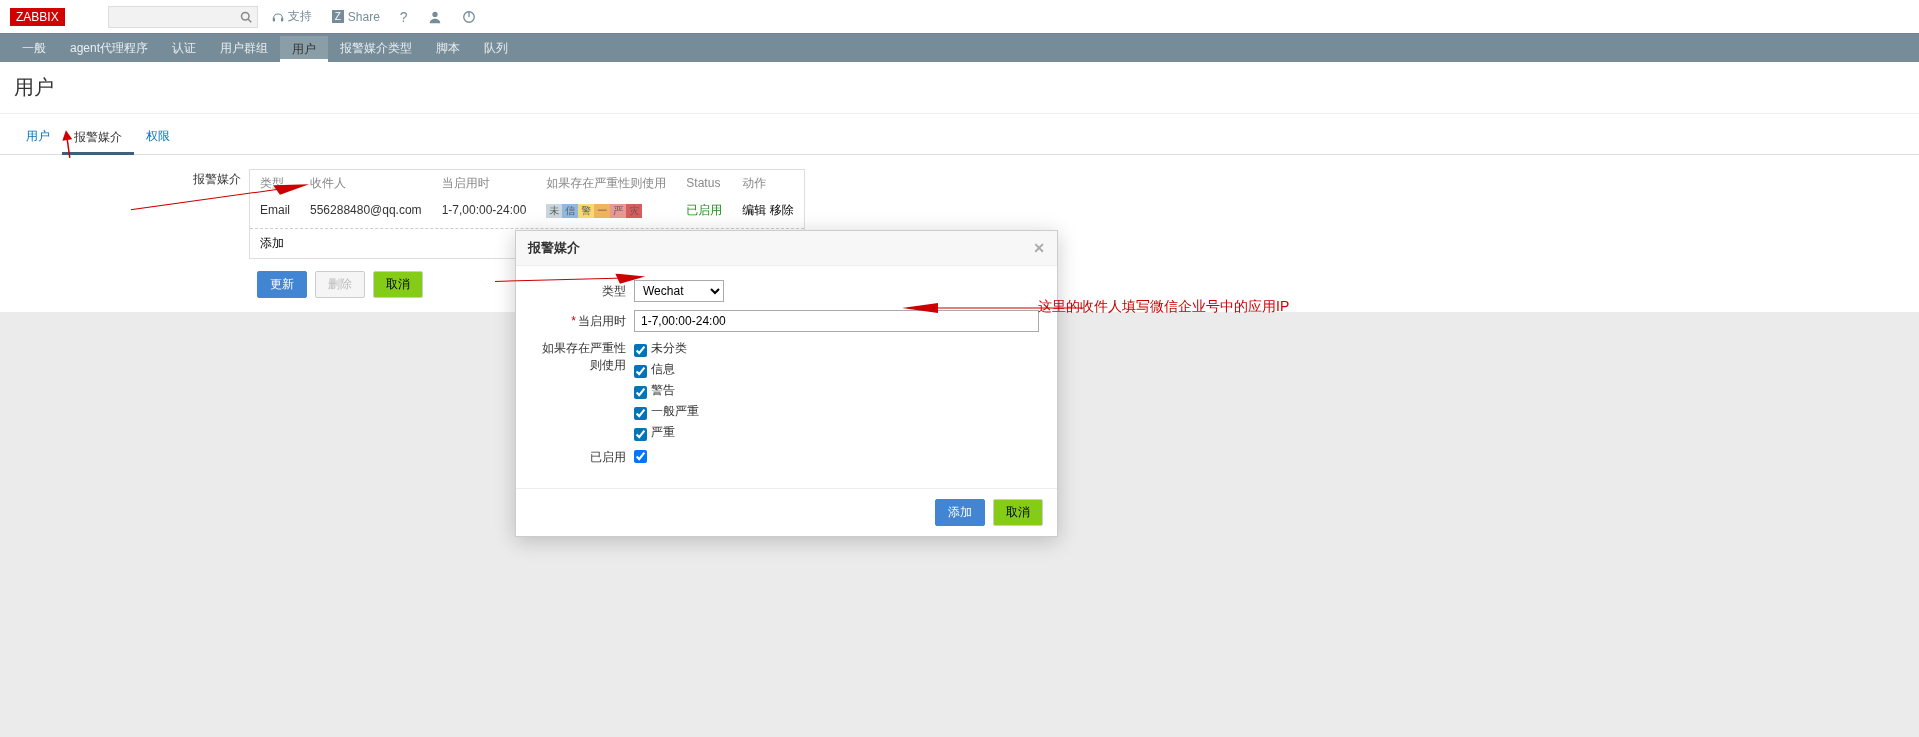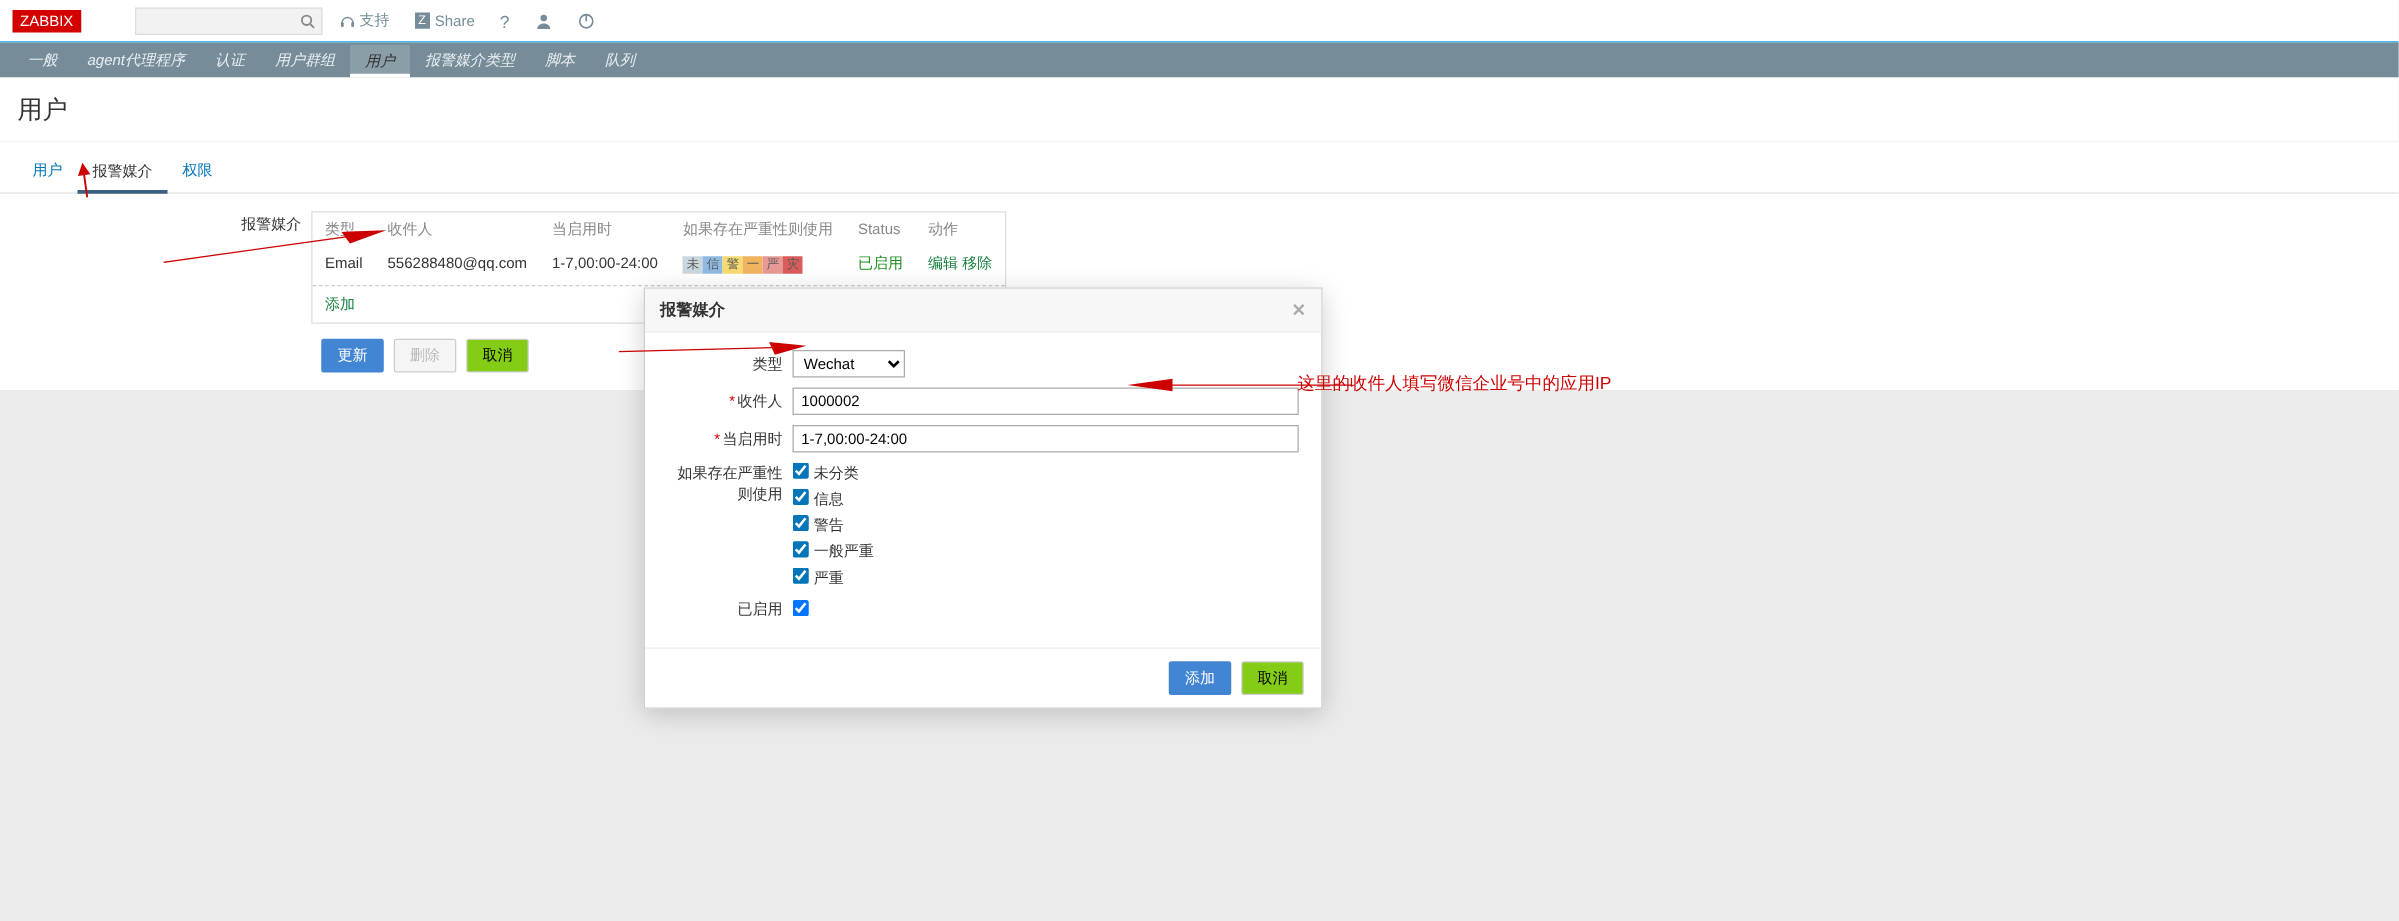--- a/index.html
+++ b/index.html
@@ -12,21 +12,21 @@
     .top-nav-item.active { color: #333; }
     .top-nav-item.active::after { content: ""; position: absolute; bottom: -1px; left: 50%; transform: translateX(-50%); width: 0; height: 0; border-left: 6px solid transparent; border-right: 6px solid transparent; border-bottom: 6px solid #768d99; }
     .top-right { display: flex; align-items: center; gap: 8px; padding-left: 43px; }
     .search-box { width: 150px; height: 22px; background: #f2f2f2; border: 1px solid #ddd; padding: 0 24px 0 6px; position: relative; }
     .search-wrap { position: relative; }
     .search-icon { position: absolute; right: 6px; top: 50%; transform: translateY(-50%); color: #888; }
     .top-icon { color: #768d99; cursor: pointer; padding: 0 6px; font-size: 14px; }
     .top-link { color: #768d99; cursor: pointer; padding: 0 6px; font-size: 12px; display: flex; align-items: center; gap: 4px; }
     
     .sub-nav { background: #768d99; height: 28px; display: flex; align-items: center; padding: 0 10px; }
-    .sub-nav-item { color: #e8eef2; padding: 0 12px; height: 28px; line-height: 28px; cursor: pointer; font-style: italic; }
+    .sub-nav-item { color: #e8eef2; padding: 0 12px; height: 28px; line-height: 28px; cursor: pointer; }
     .sub-nav-item.active { background: #fff; color: #333; border-bottom: 2px solid #fff; margin-bottom: -2px; height: 26px; line-height: 26px; }
     .sub-nav-item.active { background: rgba(255,255,255,0.15); border-bottom: 3px solid #fff; }
     
     .page-title { background: #fff; padding: 12px 14px; font-size: 20px; border-bottom: 1px solid #eee; }
     
     .content-area { background: #fff; margin: 0; }
     .tabs { display: flex; padding: 8px 14px 0; border-bottom: 1px solid #ddd; gap: 0; background:#fff; }
     .tab { padding: 6px 12px; color: #0275b8; cursor: pointer; }
     .tab.active { border-bottom: 3px solid #3c6180; position: relative; top: 1px; color:#333; }
     
@@ -39,21 +39,21 @@
     .media-th, .media-td { display: table-cell; padding: 5px 10px; font-size: 12px; }
     .media-th { color: #888; }
     .sev-chips { display: inline-flex; }
     .sev-chip { width: 16px; height: 14px; font-size: 10px; text-align: center; line-height: 14px; color: #5a5a5a; }
     .sev-0 { background: #c9d6de; }
     .sev-1 { background: #8fb9e0; }
     .sev-2 { background: #f7db70; }
     .sev-3 { background: #f0b35e; }
     .sev-4 { background: #e89996; }
     .sev-5 { background: #da5c5c; }
-    .link { color: #15803d; cursor: pointer; }
+    .link { color: #000000; cursor: pointer; }
     .status-enabled { color: #1f8c1f; }
     .dashed-top { border-top: 1px dashed #ccc; margin-top: 4px; padding-top: 6px; }
     
     .btn-row { margin-top: 12px; margin-left: 243px; display: flex; gap: 8px; }
     .btn { padding: 4px 12px; border: 1px solid #ccc; background: #f5f5f5; cursor: pointer; border-radius: 2px; font-size: 12px; }
     .btn-primary { background: #4285d2; color: #fff; border-color: #4285d2; }
     .btn-disabled { color: #bbb; background: #f5f5f5; cursor: not-allowed; }
     .btn-outline { background: #84cc16; }
     
     .modal { position: absolute; top: 230px; left: 515px; width: 543px; background: #fff; border: 1px solid #ccc; box-shadow: 0 4px 20px rgba(0,0,0,0.2); }
@@ -61,21 +61,21 @@
     .modal-close { color: #aaa; cursor: pointer; font-size: 14px; }
     .modal-body { padding: 14px 18px; }
     .form-row { display: flex; align-items: center; margin-bottom: 8px; }
     .form-row.top { align-items: flex-start; }
     .form-label { width: 100px; text-align: right; padding-right: 8px; color: #333; }
     .form-label .req { color: #c00; margin-right: 2px; }
     .form-control { flex: 1; }
     .form-control input[type="text"] { width: 100%; padding: 3px 6px; border: 1px solid #aaa; font-size: 12px; }
     .form-control select { width: 90px; padding: 2px 4px; border: 1px solid #aaa; font-size: 12px; background: #fff; }
     .checks { display: flex; flex-direction: column; gap: 4px; }
-    .check-item { display: flex; align-items: flex-start; gap: 4px; }
+    .check-item { display: flex; align-items: flex-end; gap: 4px; }
     .check-item input { accent-color: #0275b8; }
     .modal-footer { padding: 10px 14px; border-top: 1px solid #eee; display: flex; justify-content: flex-end; gap: 8px; }
     
     .annotation-arrow { color: #cc0000; font-family: serif; }
     .annotation-text { color: #cc0000; font-size: 14px; }
     
     .arrow1 { position: absolute; top: 130px; left: 58px; font-size: 22px; transform: rotate(-8deg); }
     .arrow2 { position: absolute; top: 190px; left: 190px; font-size: 22px; transform: rotate(-5deg) scaleX(3); }
     .arrow3 { position: absolute; top: 272px; left: 540px; font-size: 22px; transform: rotate(2deg) scaleX(2.5); }
     .arrow4 { position: absolute; top: 300px; left: 962px; font-size: 22px; transform: rotate(180deg) scaleX(3); }
@@ -203,26 +203,20 @@
   <div class="modal-body">
     <div class="form-row">
       <div class="form-label">类型</div>
       <div class="form-control">
         <select>
           <option>Wechat</option>
         </select>
       </div>
     </div>
     <div class="form-row">
-      <div class="form-label"><span class="req">*</span><span>收件人</span></div>
-      <div class="form-control">
-        <input type="text" value="1000002" style="">
-      </div>
-    </div>
-    <div class="form-row">
       <div class="form-label"><span class="req">*</span><span>当启用时</span></div>
       <div class="form-control">
         <input type="text" value="1-7,00:00-24:00" style="">
       </div>
     </div>
     <div class="form-row top">
       <div class="form-label">如果存在严重性则使用</div>
       <div class="form-control checks">
         <label class="check-item">
             <input type="checkbox" checked="" style="">

